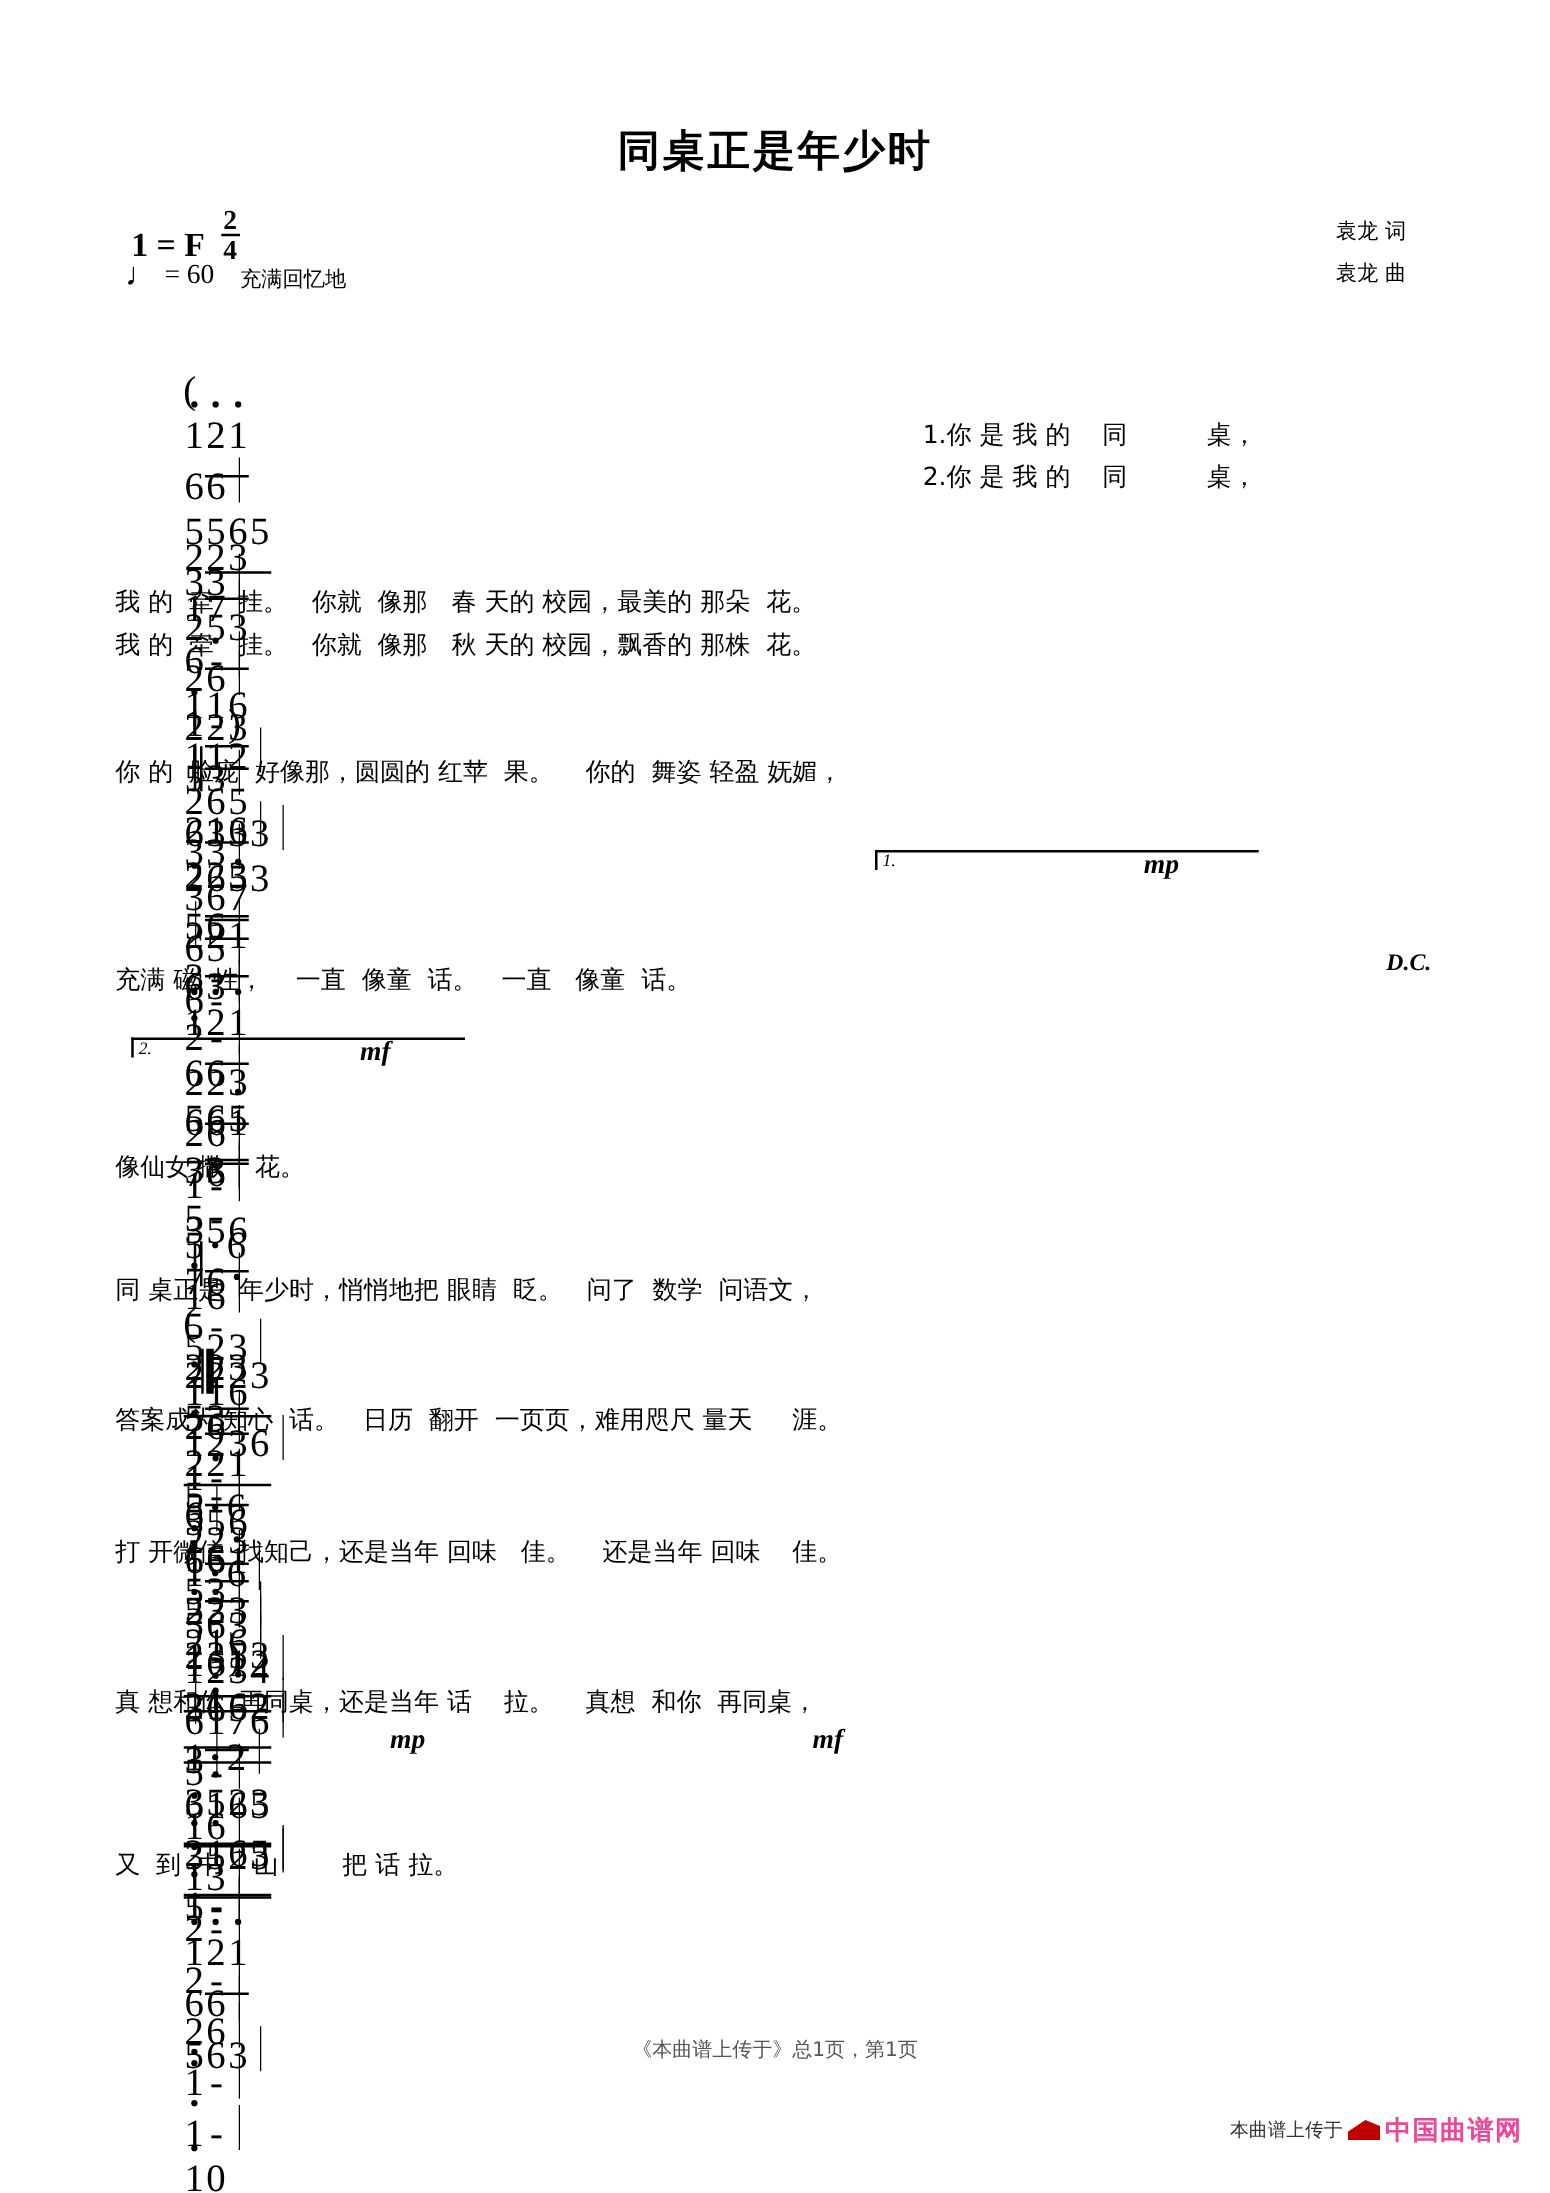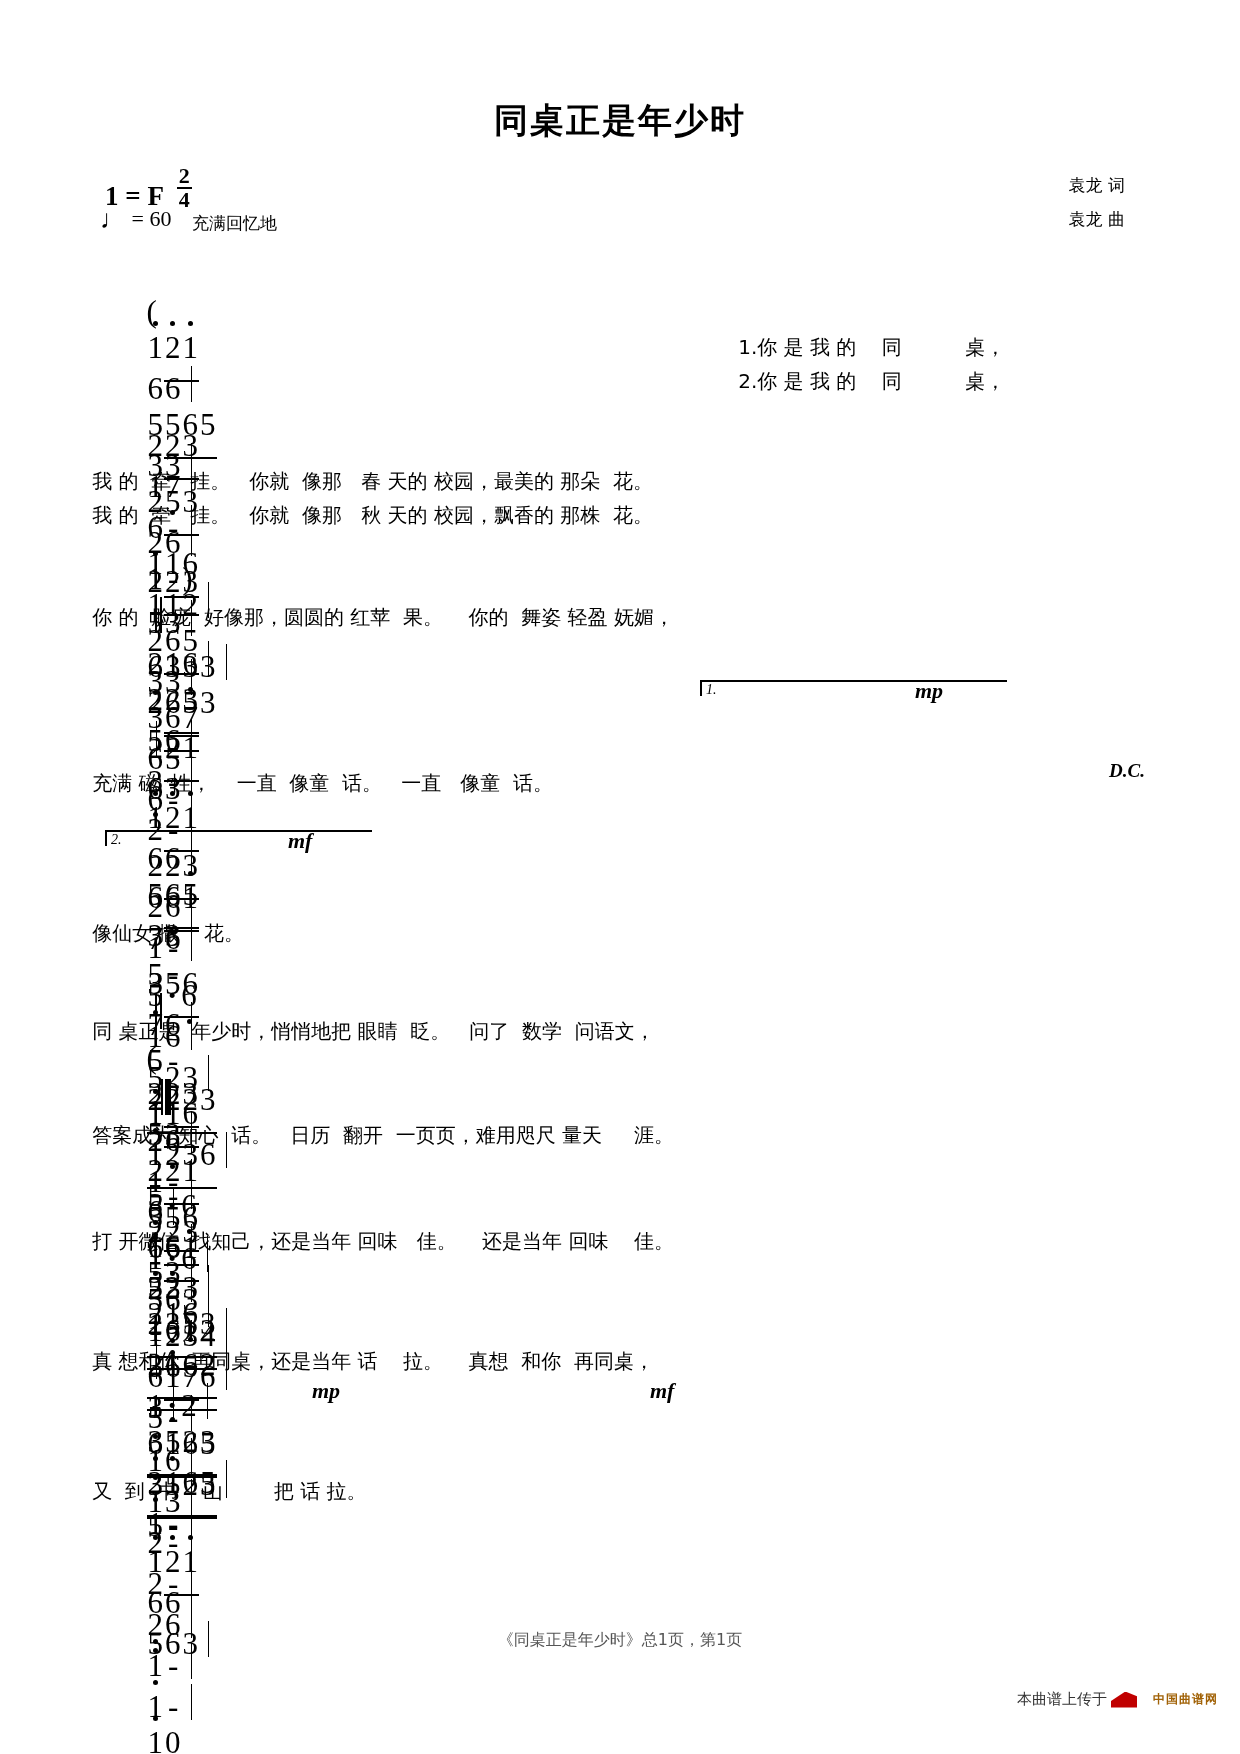--- a/index.html
+++ b/index.html
@@ -209,25 +209,24 @@
     right: 22px;
     top: 1690px;
     font-size: 15px;
     font-family: "DejaVu Sans", sans-serif;
     color: #333;
     display: flex;
     align-items: center;
     gap: 4px;
   }
   .footer-right .brand {
-    color: #a16207;
+    color: #ec4899;
     font-weight: bold;
-    font-size: 12px;
+    font-size: 21px;
     letter-spacing: 1px;
-    margin-left: 12px;
   }
   .footer-right .mark {
     display: inline-block;
     width: 26px; height: 16px;
     background: #c00000;
     clip-path: polygon(0 60%, 55% 0, 100% 30%, 100% 100%, 0 100%);
   }
 </style>
 </head>
 <body>
@@ -447,20 +446,20 @@
       <span class="n dotHi">1</span><span class="dash">-</span><span class="bar"></span>
       <span class="n dotHi">1</span><span class="dash">-</span><span class="bar"></span>
       <span class="n dotHi">1</span><span class="n">0</span>
       
     </div>
     <div class="lyric">
       <span>又  到  书    山        把 话 拉。</span>
     </div>
   </div>
 
-  <div class="footer-center">《同桌正是年少时》总1页，第1页</div>
+  <div class="footer-center">《本曲谱上传于》总1页，第1页</div>
   <div class="footer-right">
     <span>本曲谱上传于</span>
     <span class="mark"></span>
     <span class="brand">中国曲谱网</span>
   </div>
 
 </div>
 
 </body></html>

